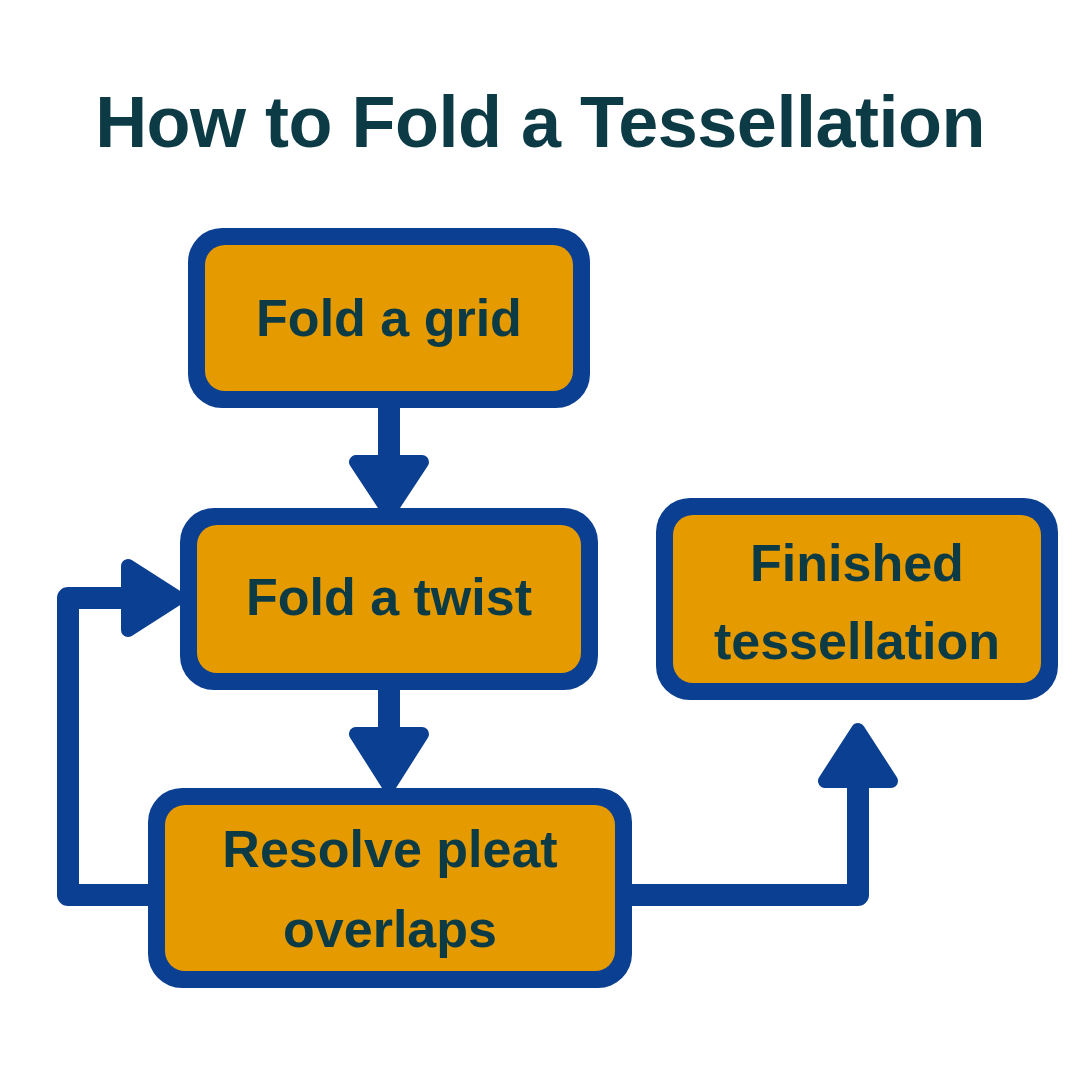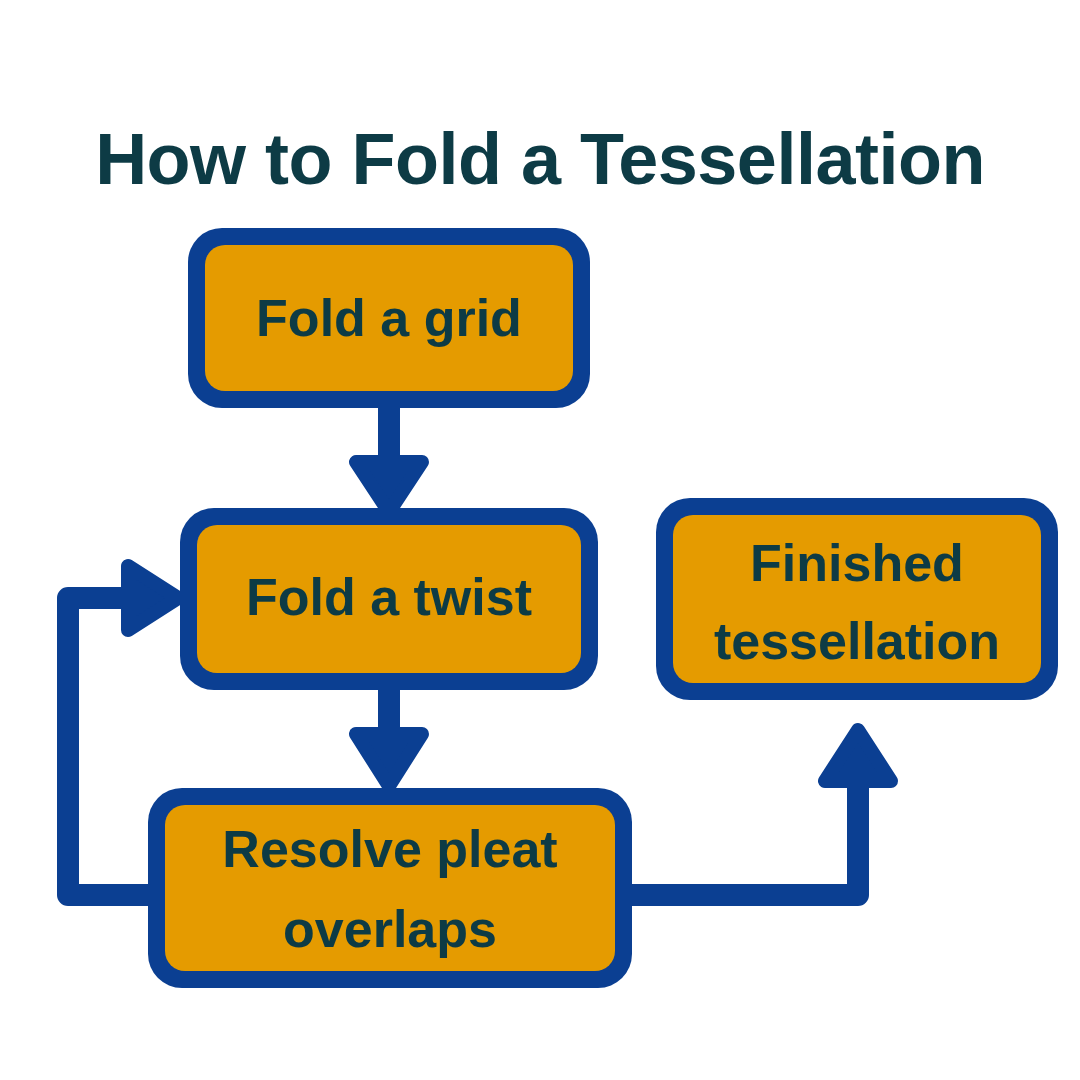--- a/index.html
+++ b/index.html
@@ -25,21 +25,20 @@
     top: 86px;
     width: 1080px;
     text-align: center;
     font-family: "Liberation Sans", sans-serif;
     font-size: 72px;
     font-weight: bold;
     letter-spacing: -0.5px;
     color: #0d3b45;
     line-height: 1;
     white-space: nowrap;
-    margin-top: 37px;
   }
   #flow-svg {
     position: absolute;
     left: 0;
     top: 0;
     width: 1080px;
     height: 1080px;
   }
   .node-label {
     font-family: "Liberation Sans", sans-serif;

